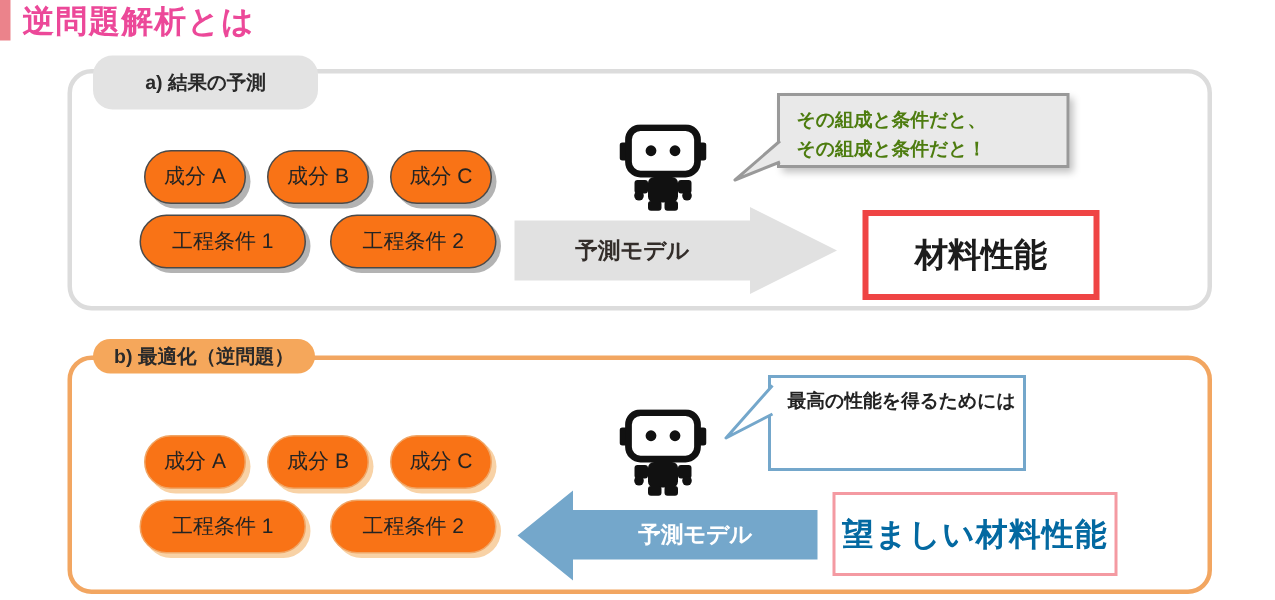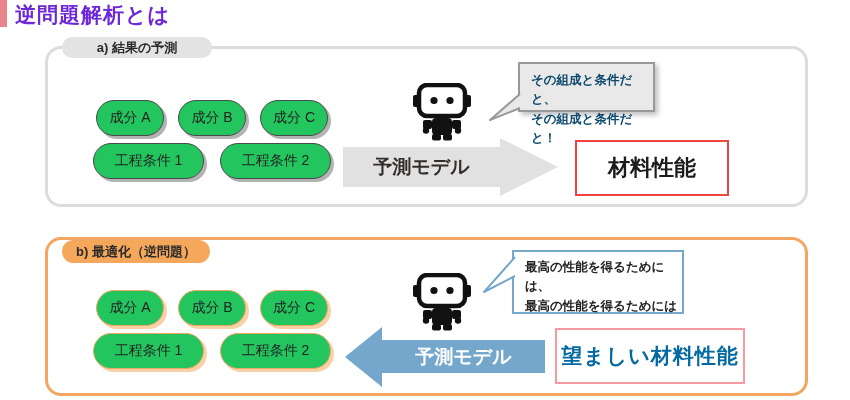--- a/index.html
+++ b/index.html
@@ -5,69 +5,69 @@
   html,body { margin:0; padding:0; background:#ffffff; }
   #stage {
     position:relative; width:850px; height:400px; overflow:hidden;
     font-family:"Liberation Sans","DejaVu Sans",sans-serif;
     background:#ffffff; color:#1f1f1f;
   }
   .abs { position:absolute; }
 
   
   #accent-bar { left:0; top:1; width:7px; height:27px; background:#eb838b; }
-  #page-title { left:15px; top:0px; font-size:21px; font-weight:bold; color:#6d28d9; letter-spacing:1px; line-height:29px; }
+  #page-title { left:15px; top:0px; font-size:21px; font-weight:bold; color:#ec4899; letter-spacing:1px; line-height:29px; }
 
   
   .panel { border-radius:16px; background:transparent; }
   #panel-a { left:45px; top:46px; width:757px; height:155px; border:3px solid #dcdcdc; }
   #panel-b { left:45px; top:237px; width:757px; height:153px; border:3px solid #f2a661; }
 
   .pill { border-radius:13px; display:flex; align-items:center; justify-content:center;
           font-weight:bold; font-size:13px; color:#2a2a2a; z-index:4; white-space:nowrap; }
-  #pill-a { left:62px; top:37px; width:150px; height:21px; background:#e3e3e3; }
-  #pill-b { left:62px; top:240px; width:148px; height:23px; background:#f5a75b; }
+  #pill-a { left:62px; top:37px; width:150px; height:36px; background:#e3e3e3; }
+  #pill-b { left:62px; top:226px; width:148px; height:23px; background:#f5a75b; }
 
   
   .box { display:flex; align-items:center; justify-content:center;
-         font-size:14px; color:#232323; background:#22c55e; z-index:2;border-radius:18px; }
+         font-size:14px; color:#232323; background:#f97316; z-index:2;border-radius:18px; }
   .box-gray   { border:1px solid #4a4a4a; box-shadow:3px 3px 0 #b3b3b3; }
   .box-orange { border:1.5px solid #f0a565; box-shadow:3px 3px 0 #f8d2a6; }
   #a-comp-a { left:96px;  top:100px; width:66px;  height:34px; }
   #a-comp-b { left:178px; top:100px; width:66px;  height:34px; }
   #a-comp-c { left:260px; top:100px; width:66px;  height:34px; }
   #a-proc-1 { left:93px;  top:143px; width:109px; height:34px; }
   #a-proc-2 { left:220px; top:143px; width:109px; height:34px; }
   #b-comp-a { left:96px;  top:290px; width:66px;  height:34px; }
   #b-comp-b { left:178px; top:290px; width:66px;  height:34px; }
   #b-comp-c { left:260px; top:290px; width:66px;  height:34px; }
   #b-proc-1 { left:93px;  top:333px; width:109px; height:34px; }
   #b-proc-2 { left:220px; top:333px; width:109px; height:34px; }
 
   
   #arrow-a-svg { left:340px; top:135px; }
   #arrow-b-svg { left:340px; top:322px; }
   .arrow-label { display:flex; align-items:center; justify-content:center;
-                 font-weight:bold; font-size:19px; z-index:3; }
+                 font-weight:bold; font-size:15px; z-index:3; }
   #arrow-a-label { left:343px; top:147px; width:157px; height:40px; color:#332d2a; }
   #arrow-b-label { left:382px; top:340px; width:163px; height:33px; color:#ffffff; }
 
   
   .result { display:flex; align-items:center; justify-content:center; font-weight:bold;
             background:#ffffff; z-index:2; }
-  #result-a { left:575px; top:140px; width:150px; height:52px; border:2px solid #ef4444;
+  #result-a { left:575px; top:140px; width:150px; height:52px; border:4px solid #ef4444;
               font-size:22px; color:#1c1c1c; }
   #result-b { left:555px; top:328px; width:186px; height:52px; border:2.5px solid #f49aa2;
               font-size:21px; color:#0369a1; letter-spacing:1px; }
 
   
   .bubble { z-index:3; font-weight:bold; line-height:1.55; }
-  #bubble-a { left:518px; top:62px; width:137px; height:50px; background:#e9e9e9;
+  #bubble-a { left:518px; top:62px; width:195px; height:50px; background:#e9e9e9;
               border:2px solid #999999; box-shadow:3px 3px 5px rgba(0,0,0,0.25);
-              font-size:12.5px; color:#0c4a6e; padding:7px 0 0 11px; box-sizing:border-box; }
+              font-size:12.5px; color:#4d7c0f; padding:7px 0 0 11px; box-sizing:border-box; }
   #bubble-b { left:512px; top:250px; width:172px; height:64px; background:#ffffff;
               border:2px solid #74a7cb; font-size:12.5px; color:#232323;
               padding:6px 0 0 11px; box-sizing:border-box; }
   .tail { z-index:5; }
   #tail-a { left:486px; top:90px; }
   #tail-b { left:480px; top:253px; }
 
   .robot { z-index:2; }
   #robot-a { left:413px; top:83px; }
   #robot-b { left:413px; top:273px; }
@@ -137,21 +137,20 @@
     <rect x="19" y="35" width="20" height="17" rx="4" fill="#111"></rect>
     <rect x="10" y="37" width="9" height="9" rx="2" fill="#111"></rect>
     <rect x="39" y="37" width="9" height="9" rx="2" fill="#111"></rect>
     <circle cx="13" cy="47.5" r="3.2" fill="#111"></circle>
     <circle cx="45" cy="47.5" r="3.2" fill="#111"></circle>
     <rect x="19" y="51" width="9" height="6.5" rx="2" fill="#111"></rect>
     <rect x="30" y="51" width="9" height="6.5" rx="2" fill="#111"></rect>
   </svg>
 
   <div class="abs bubble" id="bubble-b">
-    <div>最高の性能を得るためには、</div>
     <div>最高の性能を得るためには</div>
   </div>
   <svg class="abs tail" id="tail-b" width="38" height="42" viewBox="0 0 38 42">
     <path d="M 35 4 L 4 39 L 35 23" fill="#ffffff" stroke="#74a7cb" stroke-width="2" stroke-linejoin="round"></path>
   </svg>
 
   <svg class="abs" id="arrow-b-svg" width="210" height="70" viewBox="0 0 210 70">
     <polygon points="205,18 42,18 42,5 5,35 42,65 42,51 205,51" fill="#74a7cb"></polygon>
   </svg>
   <div class="abs arrow-label" id="arrow-b-label">予測モデル</div>

